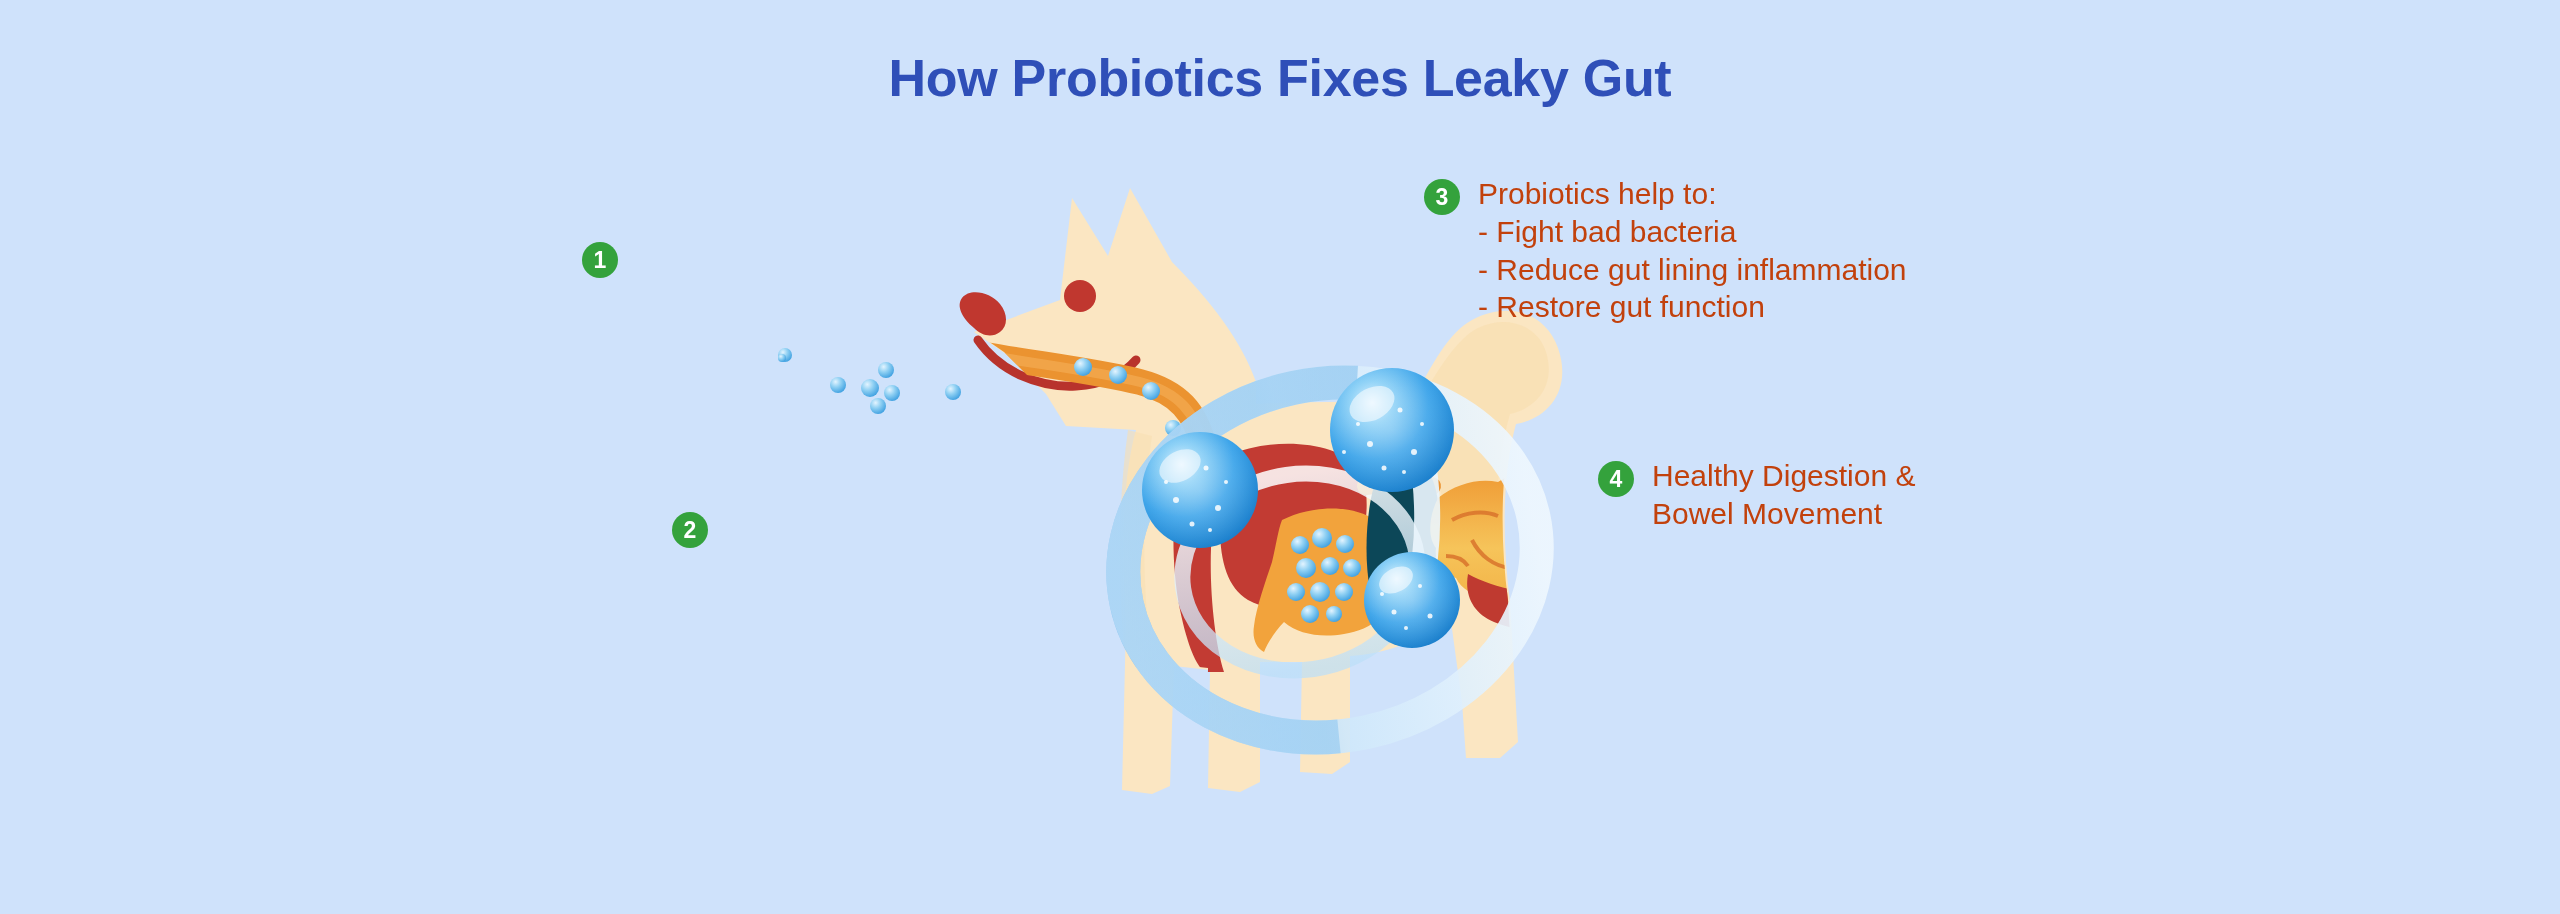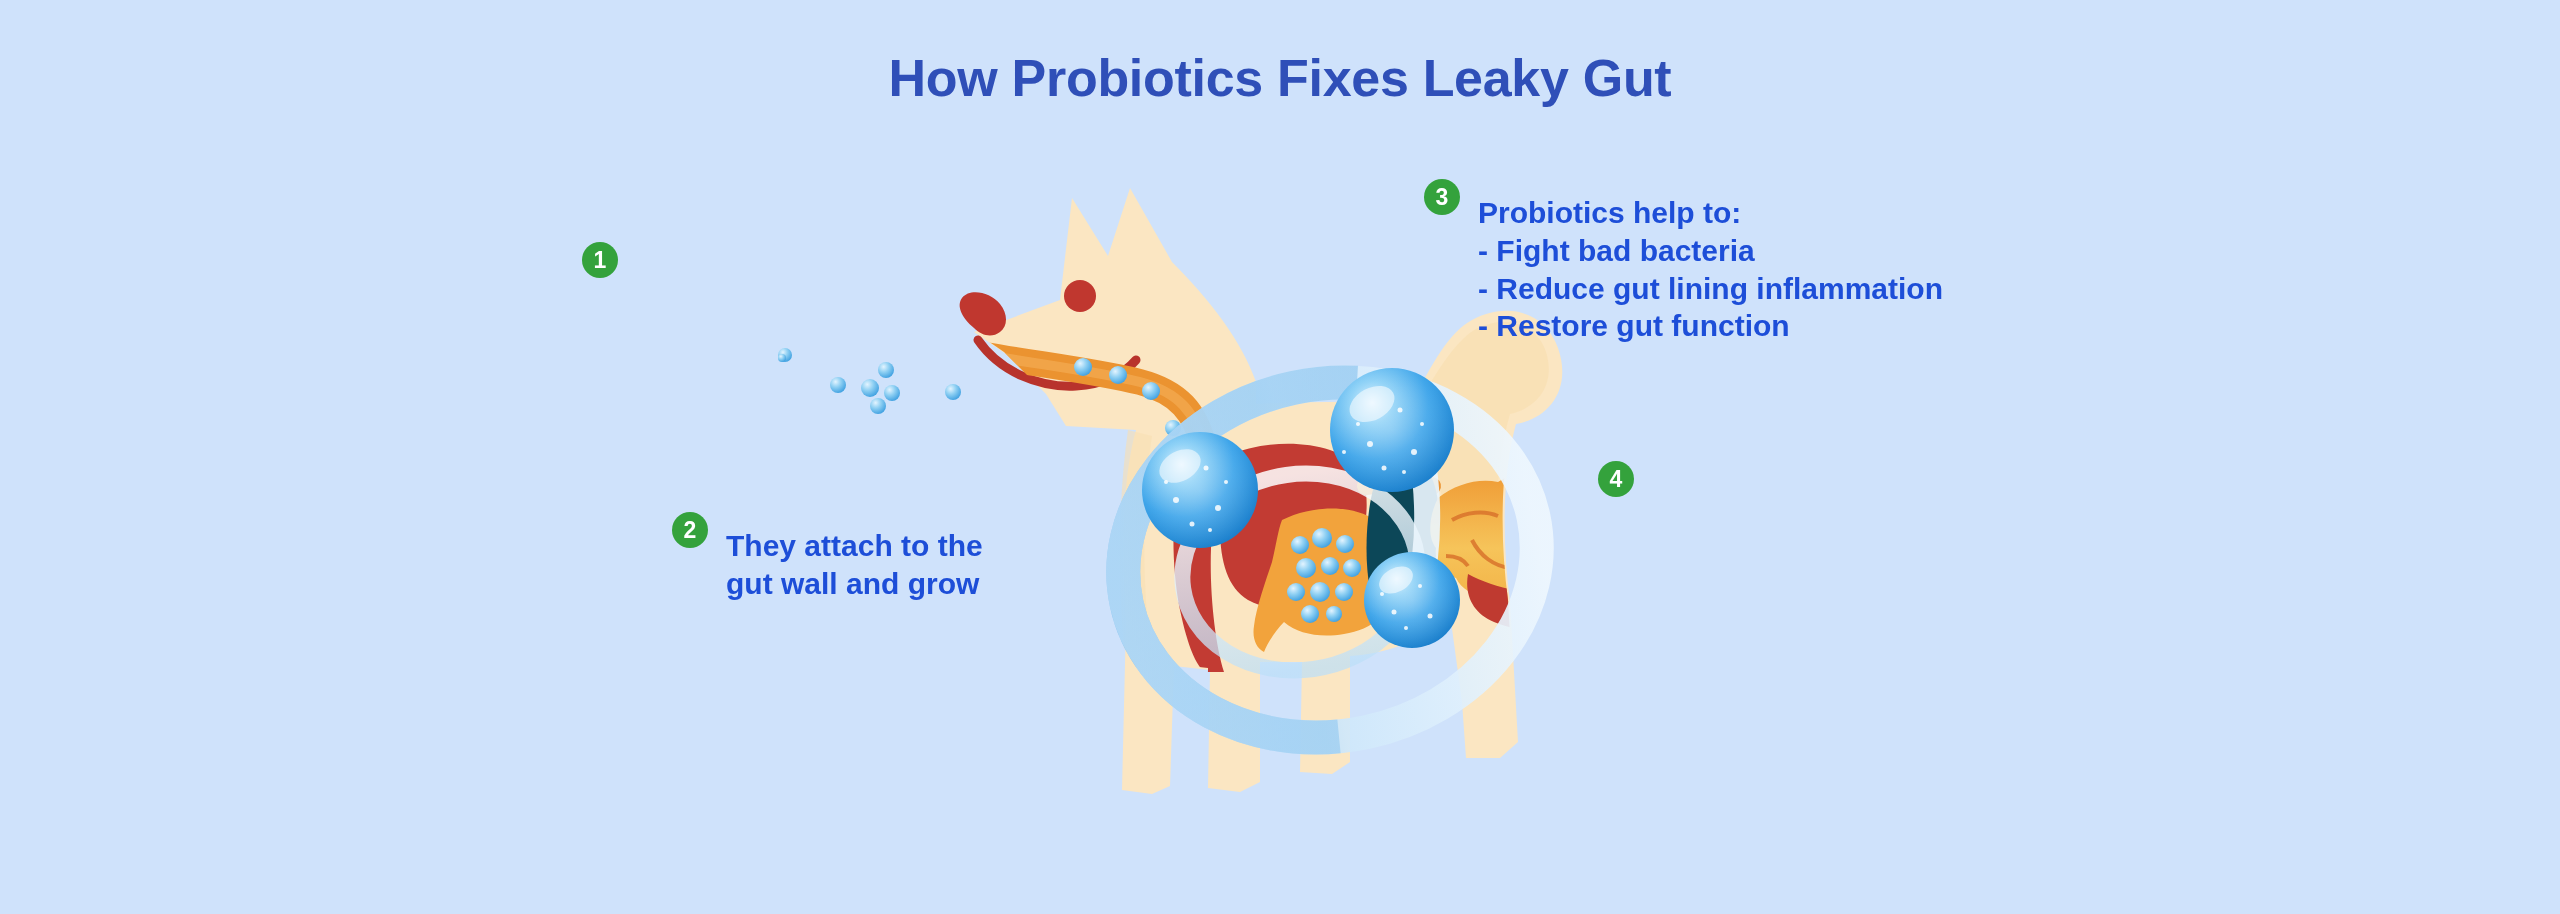--- a/index.html
+++ b/index.html
@@ -42,26 +42,25 @@
     border-radius: 50%;
     background: #34a23c;
     color: #ffffff;
     font-size: 23px;
     font-weight: 700;
     line-height: 36px;
     text-align: center;
     margin-top: 4px;
   }
   .calloutText {
-    color: #1d4ed8;
+    color: #c2410c;
     font-size: 30px;
-    font-weight: 700;
+    font-weight: 400;
     line-height: 1.26;
     white-space: pre-line;
-    margin-top: 19px;
   }
   #c1 { top: 238px; left: 582px; }
   #c2 { top: 508px; left: 672px; }
   #c3 { top: 175px; left: 1424px; }
   #c4 { top: 457px; left: 1598px; }
 
   #art {
     position: absolute;
     top: 0;
     left: 0;
@@ -320,29 +319,29 @@
       <circle cx="782" cy="358" r="4" fill="url(#dotGrad)"></circle>
     </g>
   </svg>
 
   <div class="callout" id="c1">
     <div class="badge">1</div>
   </div>
 
   <div class="callout" id="c2">
     <div class="badge">2</div>
-    <div class="calloutText">They attach to the
-gut wall and grow</div>
   </div>
 
   <div class="callout" id="c3">
     <div class="badge">3</div>
     <div class="calloutText">Probiotics help to:
 - Fight bad bacteria
 - Reduce gut lining inflammation
 - Restore gut function</div>
   </div>
 
   <div class="callout" id="c4">
     <div class="badge">4</div>
+    <div class="calloutText">Healthy Digestion &amp;
+Bowel Movement</div>
   </div>
 
 </div>
 
 </body></html>

